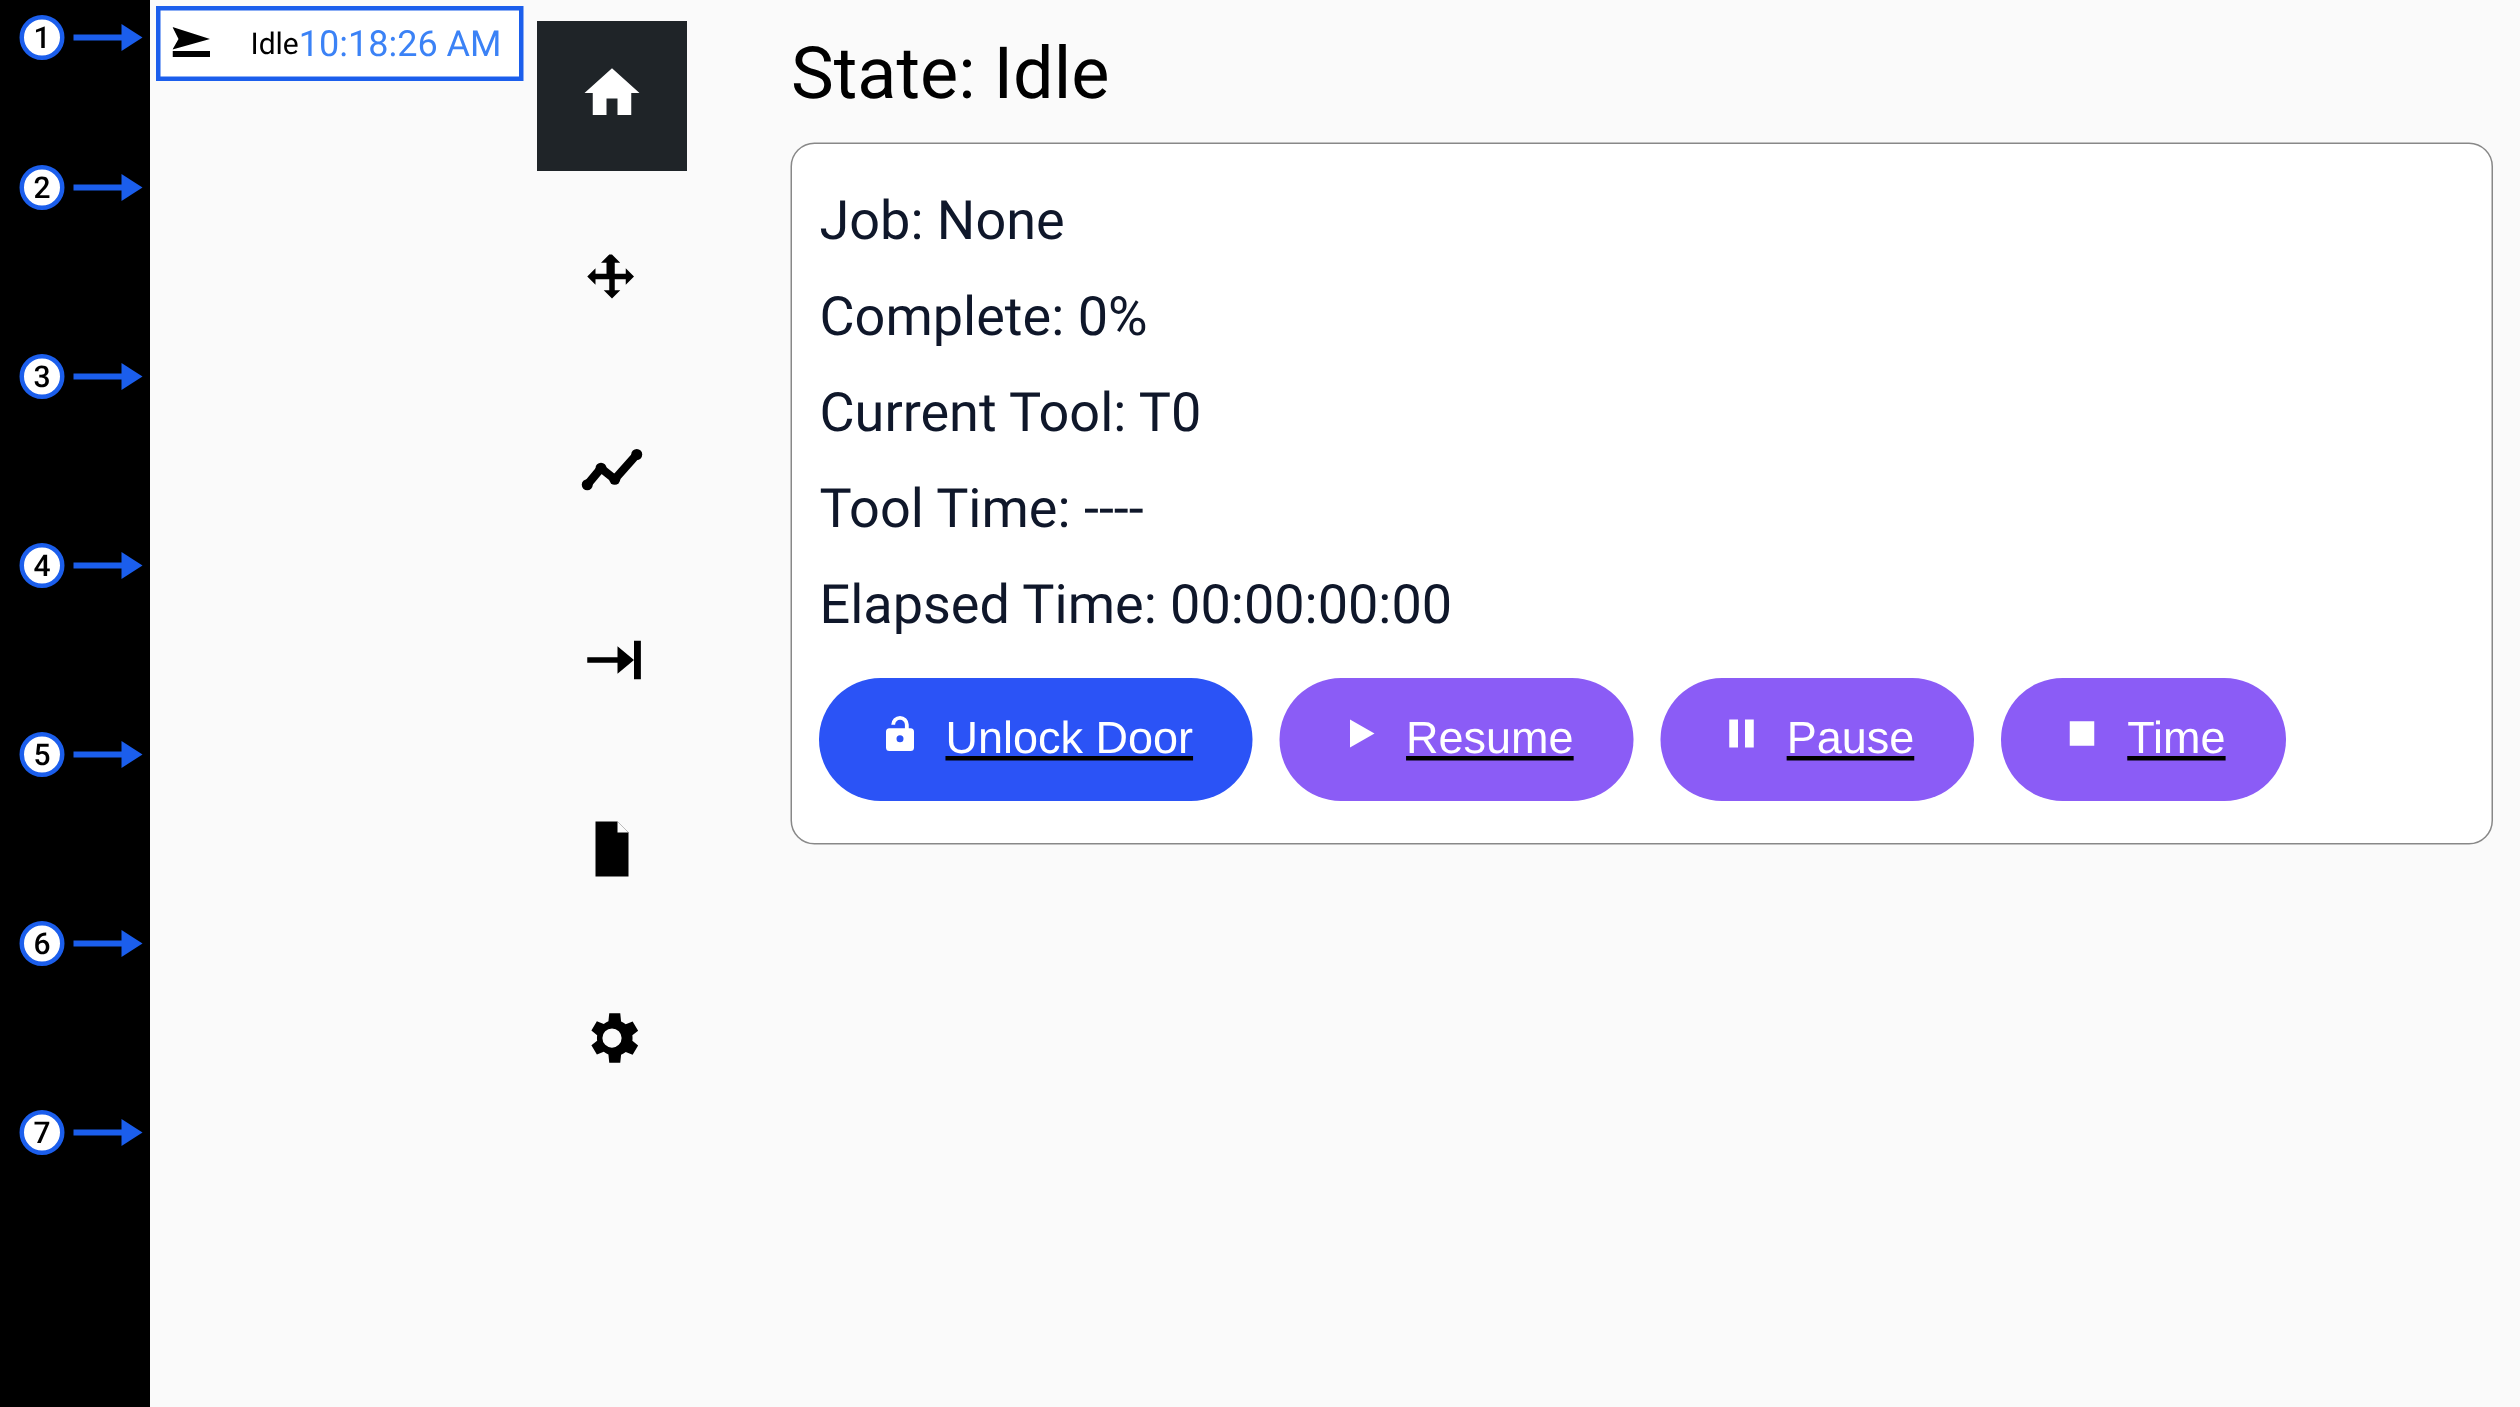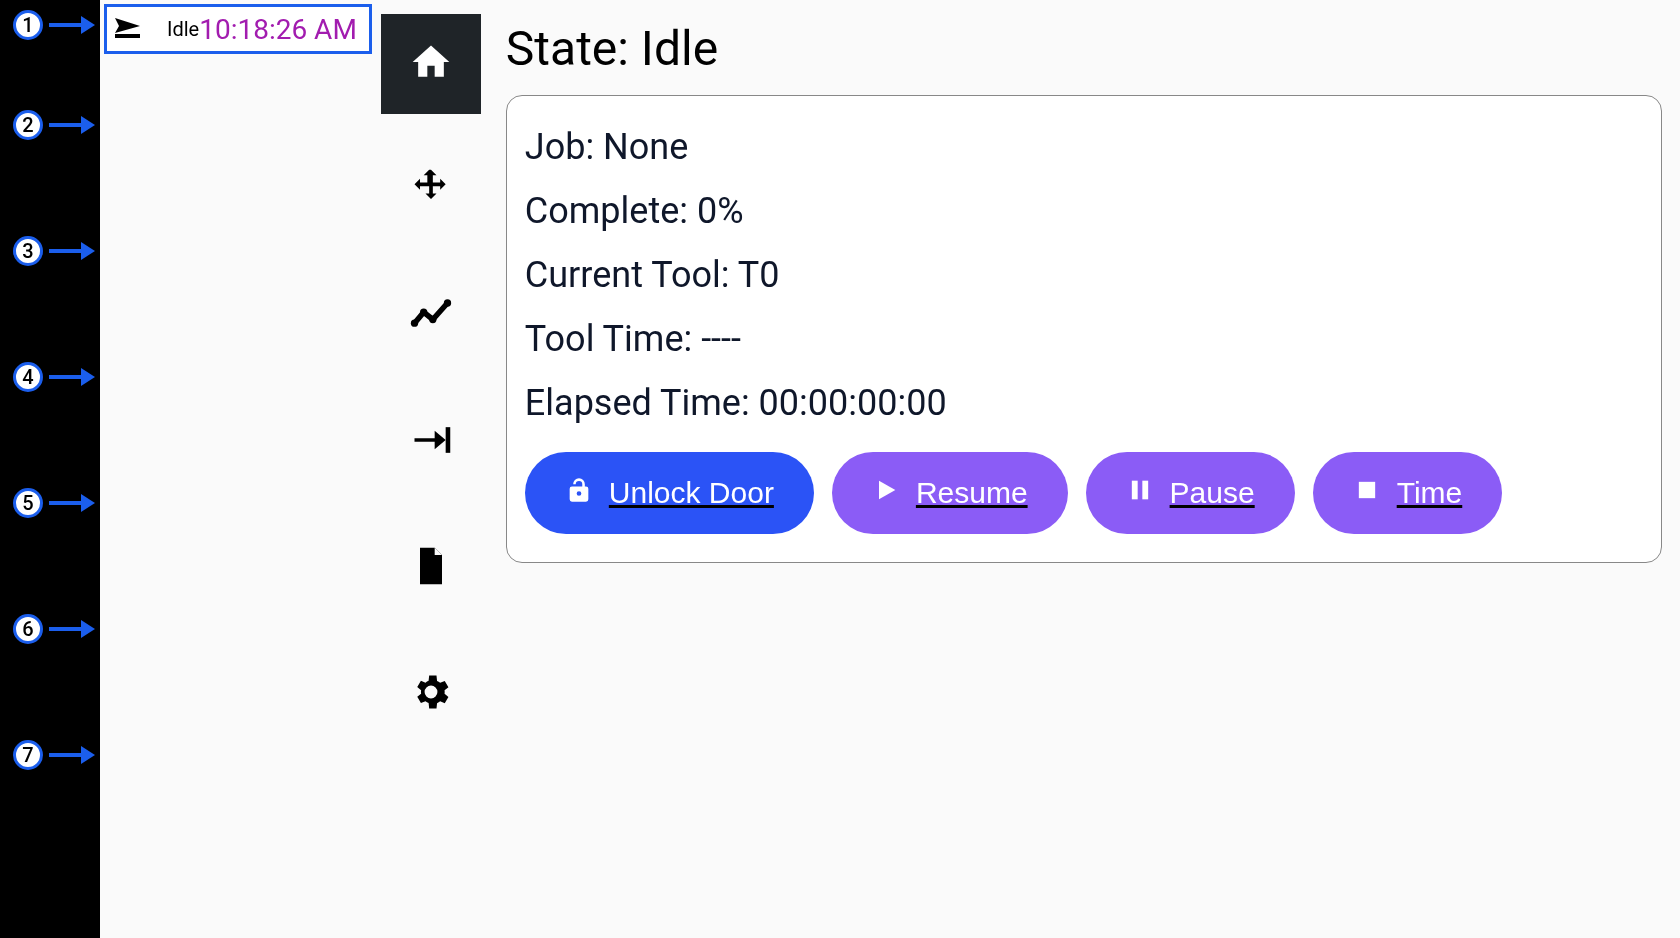--- a/index.html
+++ b/index.html
@@ -63,25 +63,26 @@
     background: #fff;
     border: 3px solid #1b5eec;
     display: flex;
     align-items: center;
     justify-content: space-between;
     padding: 0 12px 0 8px;
     margin: 4px 4px 0 4px;
   }
   .topbar-left { display: flex; align-items: center; gap: 18px; }
   .topbar-status { font-size: 20px; color: #000; }
-  .topbar-time { font-size: 28px; color: #a21caf; }
+  .topbar-time { font-size: 24px; color: #3b82f6; }
 
   .body {
     flex: 1;
     display: flex;
+    gap: 44px;
   }
   .sidebar {
     width: 110px;
     background: #fafafa;
     display: flex;
     flex-direction: column;
     align-items: center;
     padding-top: 14px;
   }
   .side-item {

